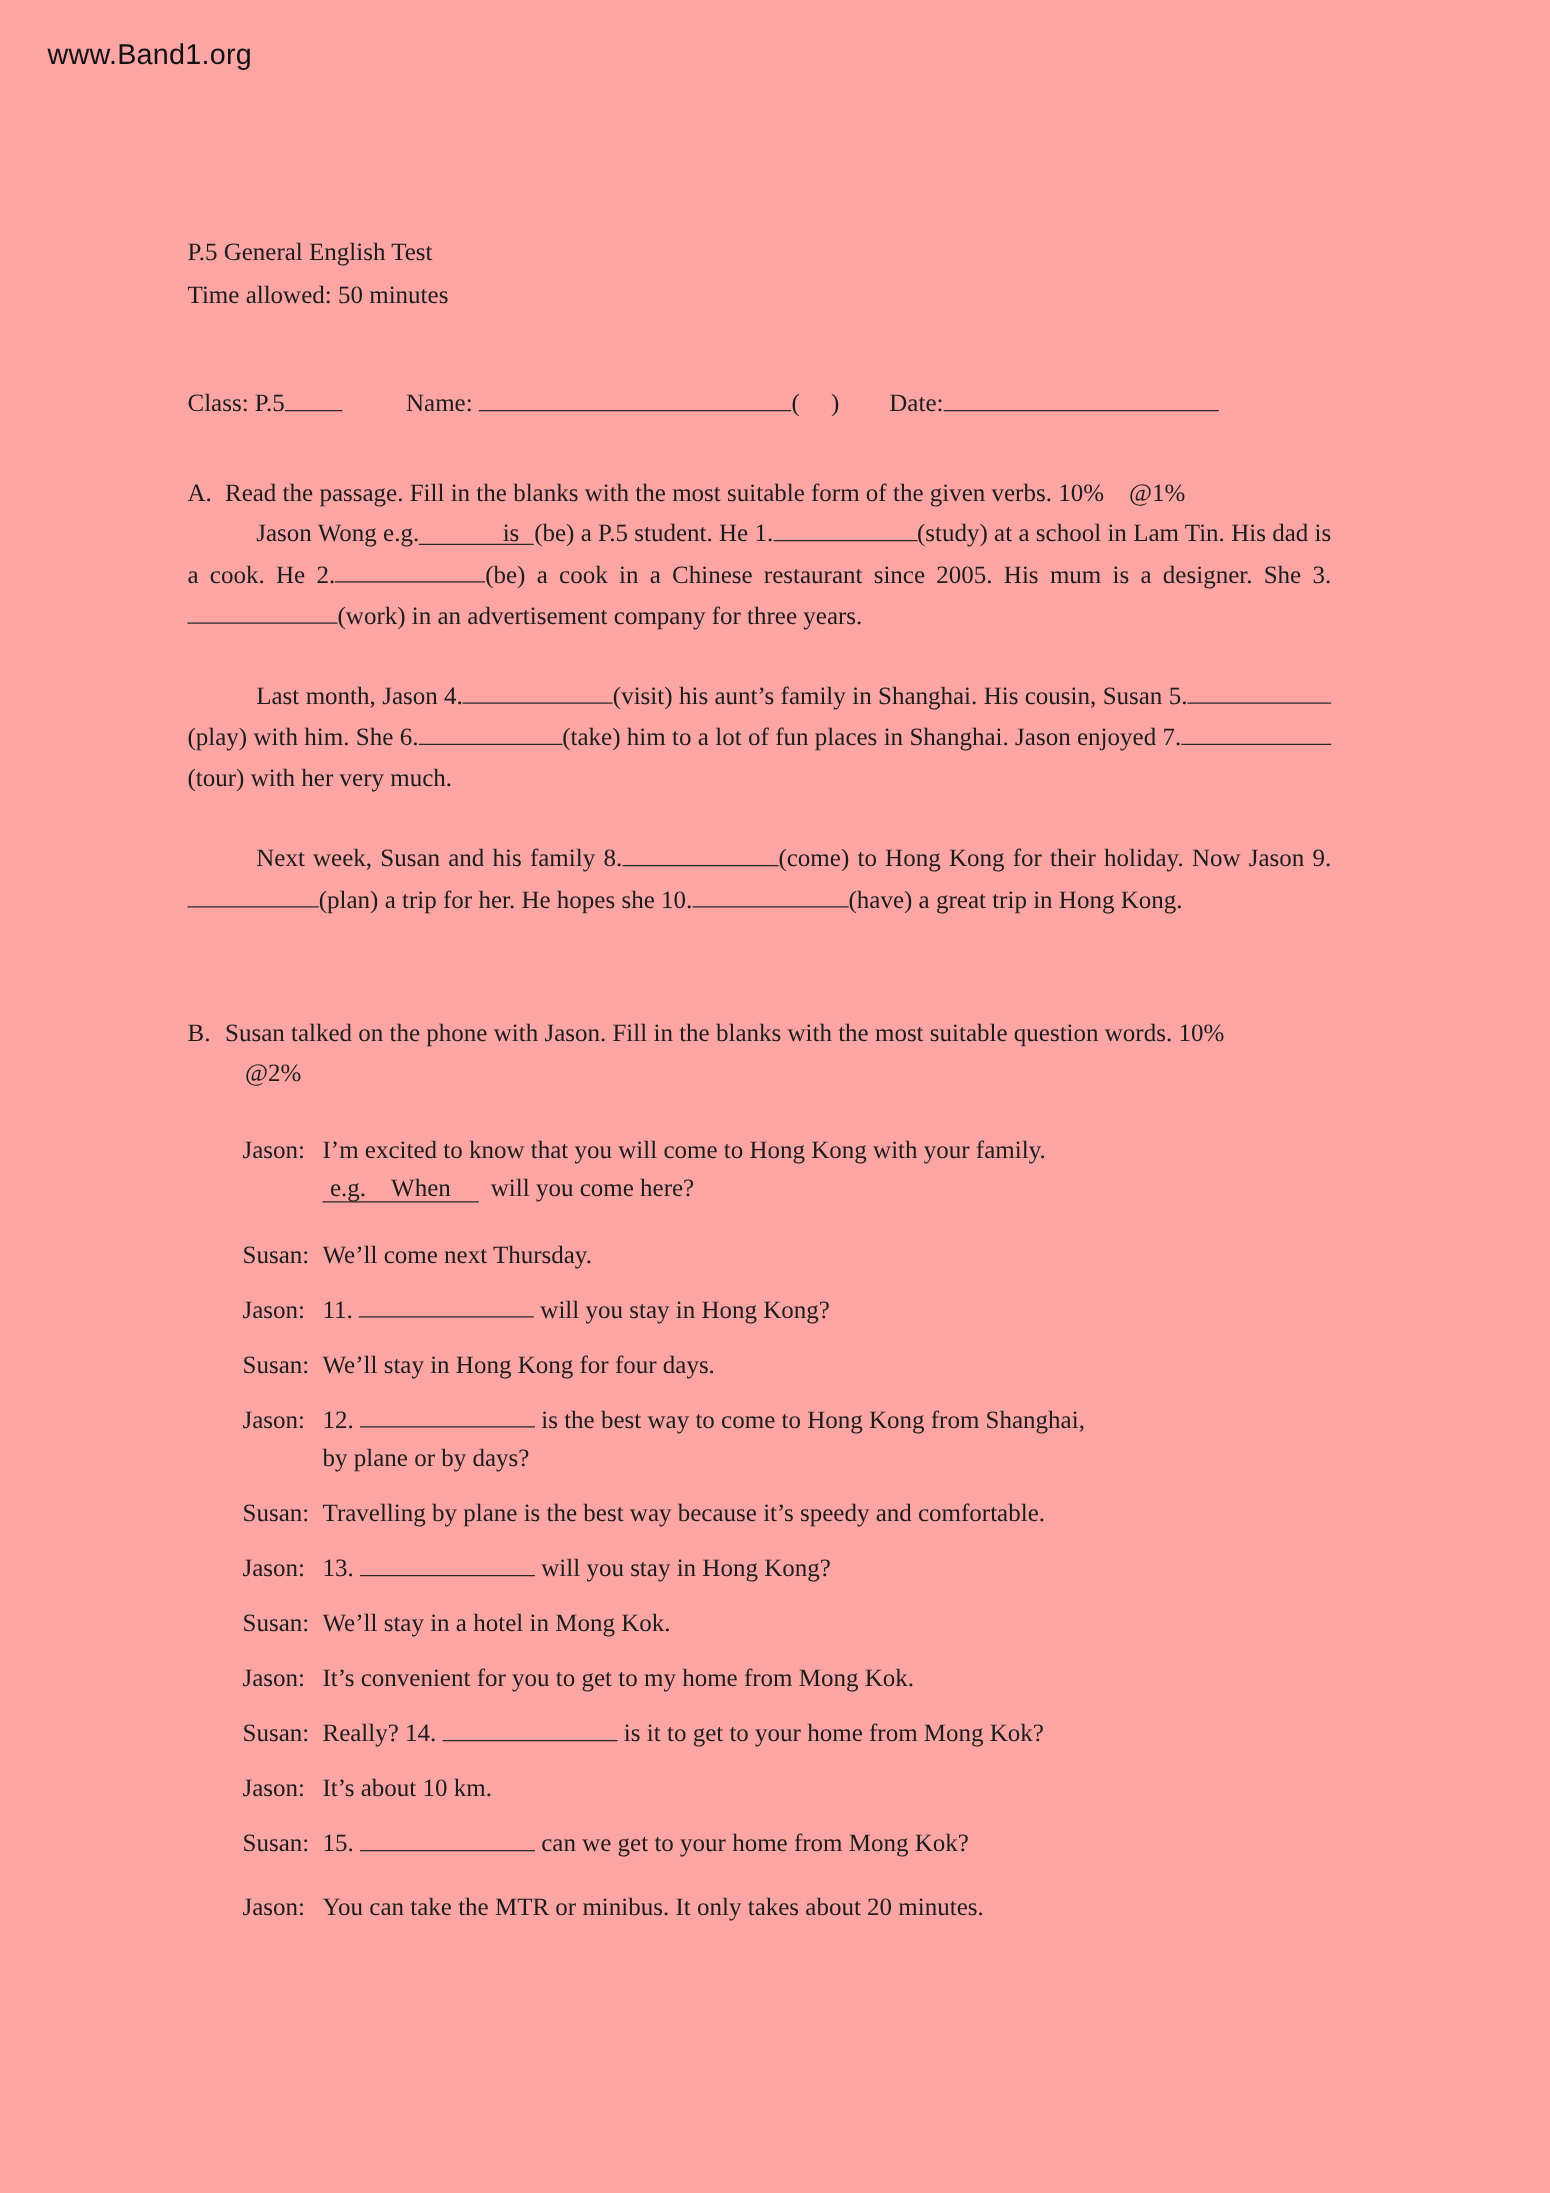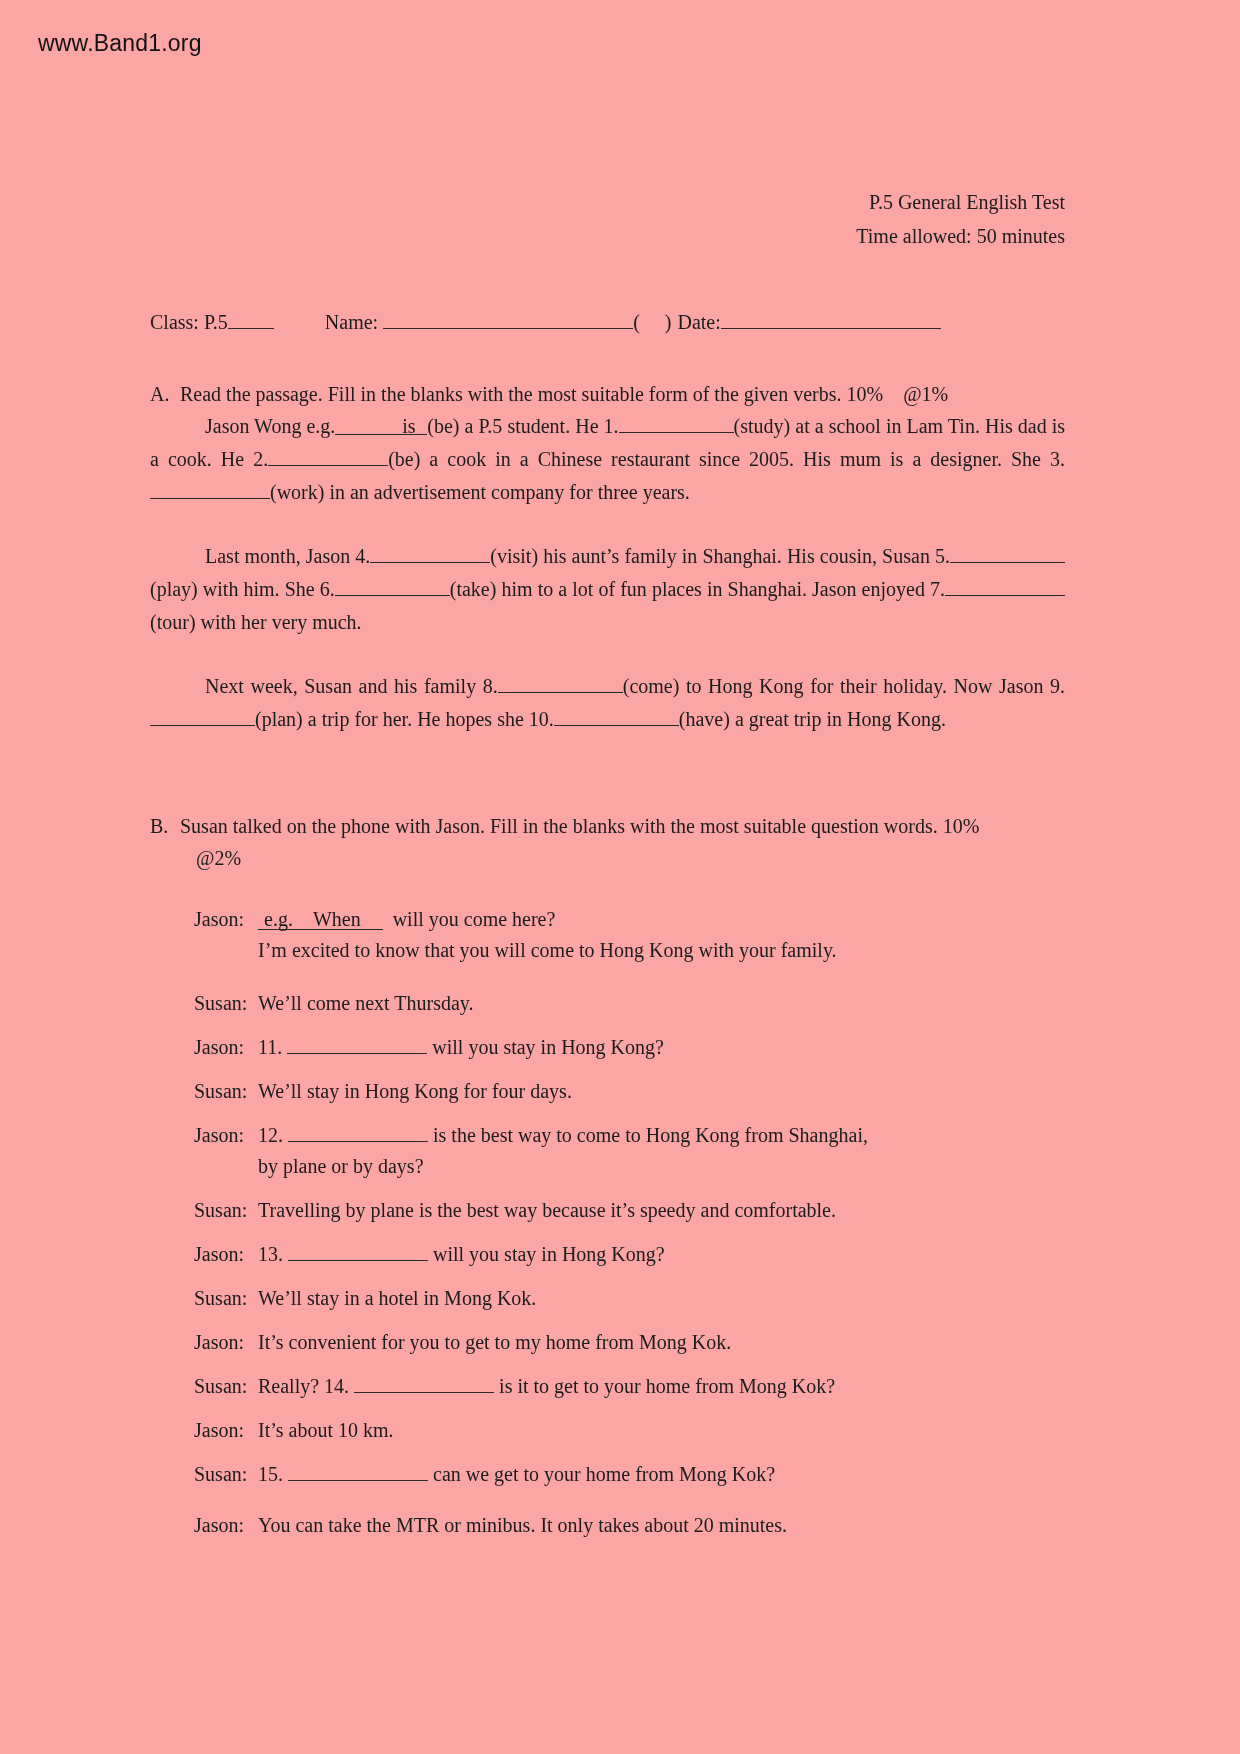--- a/index.html
+++ b/index.html
@@ -27,29 +27,29 @@
     letter-spacing: 0.2px;
   }
 
   .content {
     position: absolute;
     top: 185px;
     left: 150px;
     width: 915px;
   }
 
-  .title-block { text-align: right; line-height: 34px; font-family: Liberation Serif, serif; }
+  .title-block { text-align: left; line-height: 34px; font-family: Liberation Serif, serif; }
 
   .info-line {
     margin-top: 56px;
     white-space: nowrap;
   }
   .info-item { display: inline-block; }
   .info-item.name  { margin-left: 46px; }
-  .info-item.date  { }
+  .info-item.date  { margin-left: 34px; }
 
   .blank {
     display: inline-block;
     border-bottom: 1.6px solid #2a2a2a;
     height: 20px;
     vertical-align: baseline;
     text-align: center;
     line-height: 22px;
   }
   .w46  { width: 46px; }
@@ -135,22 +135,22 @@
         <span>Susan talked on the phone with Jason. Fill in the blanks with the most suitable question words. 10%</span>
         <div class="marks-line2">@2%</div>
       </span>
     </div>
 
     <div class="dialogue">
 
       <div class="dlg-row">
         <span class="speaker">Jason:</span>
         <div class="utterance">
+          <div>I’m excited to know that you will come to Hong Kong with your family.</div>
           <div><span class="ul-example">e.g.&nbsp;&nbsp;&nbsp;&nbsp;When</span>&nbsp;&nbsp;<span>will you come here?</span></div>
-          <div>I’m excited to know that you will come to Hong Kong with your family.</div>
         </div>
       </div>
 
       <div class="dlg-row" style="margin-top: 22px;">
         <span class="speaker">Susan:</span>
         <div class="utterance">We’ll come next Thursday.</div>
       </div>
 
       <div class="dlg-row">
         <span class="speaker">Jason:</span>

